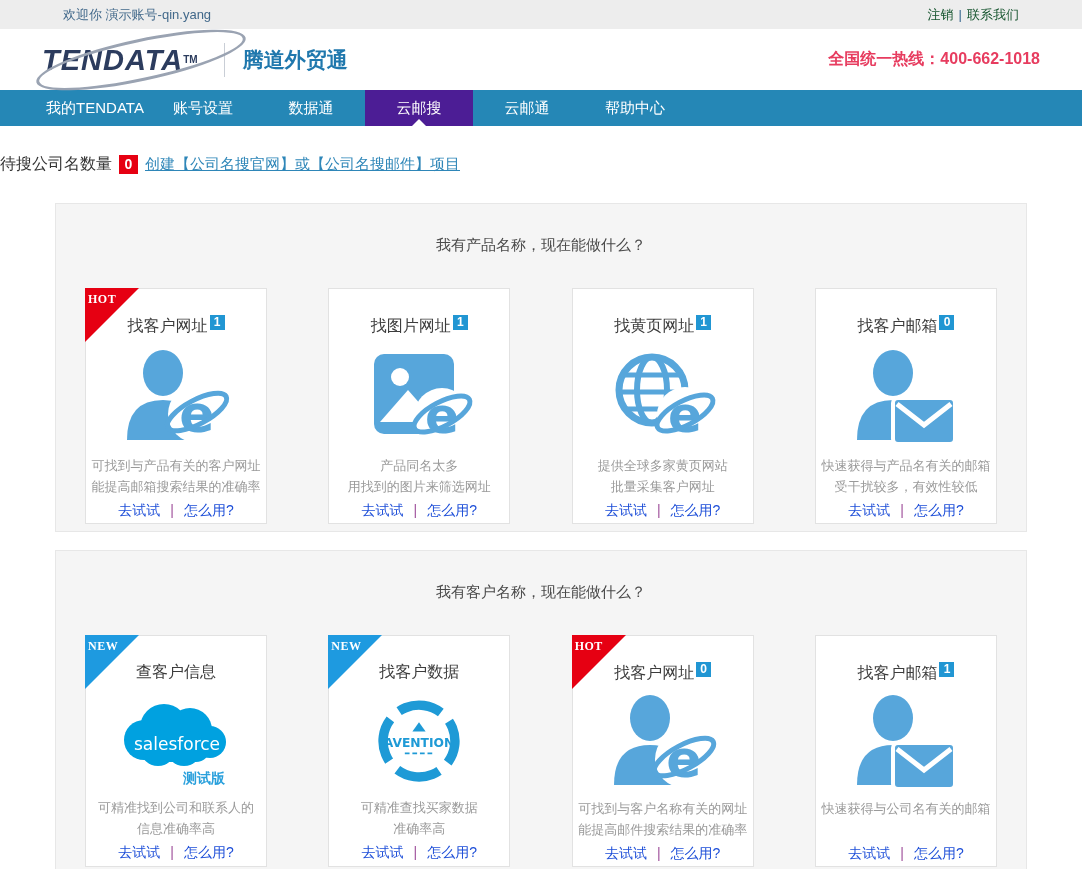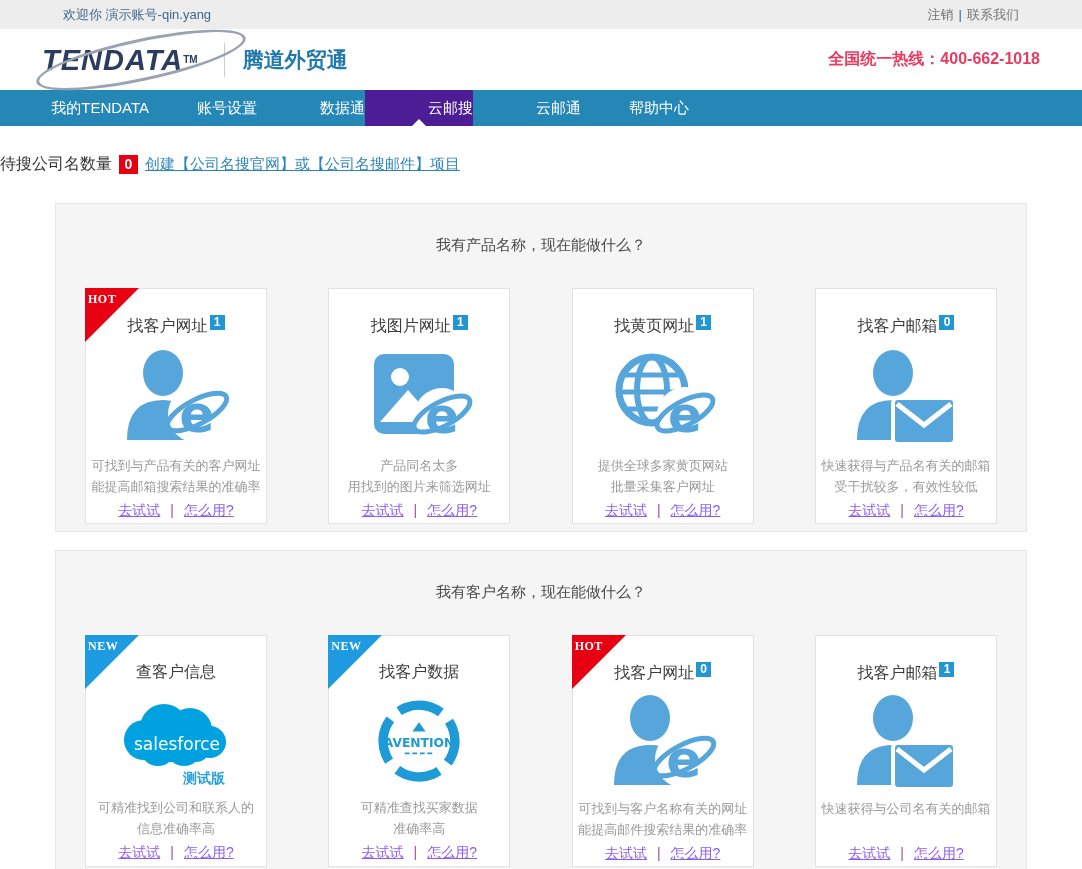--- a/index.html
+++ b/index.html
@@ -2,38 +2,38 @@
 <html><head>
 <meta charset="utf-8">
 <style>
   * { margin:0; padding:0; box-sizing:border-box; }
   html,body { width:1082px; height:869px; overflow:hidden; background:#fff;
     font-family:"Liberation Sans","DejaVu Sans",sans-serif; }
 
   
   .topbar { height:29px; background:#ededed; display:flex; justify-content:space-between;
     align-items:center; padding:0 63px; font-size:13px; color:#41688a; }
-  .topbar a { color:#737373; text-decoration:none; cursor:pointer; }
+  .topbar a { color:#14532d; text-decoration:none; cursor:pointer; }
   .topbar .pipe { color:#35658e; margin:0 5px; }
 
   
   .header { height:61px; background:#fff; display:flex; align-items:center; padding:18px 42px; }
   .logo { position:relative; height:48px; display:flex; align-items:center; }
   .logo-ellipse { position:absolute; left:-8px; top:3px; width:214px; height:42px;
     border:3px solid #9aa3b2; border-radius:50%; transform:rotate(-12deg); pointer-events:none; }
   .logo-text { font-style:italic; font-weight:900; font-size:29px; color:#2c3c5e;
     letter-spacing:1px; line-height:48px; }
   .logo-tm { font-size:10px; font-weight:bold; color:#2c3c5e; vertical-align:14px; }
   .header-divider { width:1px; height:34px; background:#c9ced6; margin:0 18px 0 26px; }
   .product-name { font-size:21px; font-weight:bold; color:#2078ad; }
   .hotline { margin-left:auto; font-size:16px; font-weight:bold; color:#e73c5f; }
 
   
   .nav { height:36px; background:#2587b6; display:flex; padding-left:41px; }
-  .nav-item { width:108px; text-align:right; line-height:36px; color:#fff; font-size:15px;
+  .nav-item { width:108px; text-align:center; line-height:36px; color:#fff; font-size:15px;
     cursor:pointer; position:relative; }
   .nav-item.active { background:#4c1d95; }
   .caret { position:absolute; bottom:0; left:50%; margin-left:-7px; width:0; height:0;
     border-left:7px solid transparent; border-right:7px solid transparent;
     border-bottom:7px solid #fff; }
 
   
   .notice-row { height:77px; display:flex; align-items:center; }
   .notice-label { font-size:16px; color:#333; }
   .notice-badge { display:inline-block; min-width:19px; height:19px; line-height:19px;
@@ -53,21 +53,21 @@
   .panel-2 .card { height:232px; }
 
   .card-title { margin-top:26px; font-size:16px; color:#3c3c3c; }
   .badge { display:inline-block; min-width:15px; height:15px; line-height:15px;
     background:#2196d3; color:#fff; font-size:12px; font-weight:bold; text-align:center;
     vertical-align:5px; margin-left:2px; }
   .card-icon { height:114px; display:flex; align-items:center; justify-content:center; margin-top:4px; }
   .panel-2 .card-icon { height:110px; }
   .card-desc { font-size:13px; color:#9a9a9a; line-height:21px; height:42px; }
   .card-links { margin-top:5px; font-size:14px; }
-  .card-links a { color:#8b5cf6; text-decoration:underline; cursor:pointer;text-align:center; }
+  .card-links a { color:#1d4ed8; cursor:pointer;text-align:center; }
   .sep { color:#a0529c; margin:0 10px; }
 
   
   .ribbon { position:absolute; top:-1px; left:-1px; width:0; height:0;
     border-top:54px solid #e60012; border-right:54px solid transparent; }
   .ribbon.new { border-top-color:#1e9ae0; }
   .ribbon-text { position:absolute; top:-50px; left:3px; color:#fff; font-size:12px;
     font-weight:bold; letter-spacing:0.5px;font-family:Liberation Serif, serif; }
 </style>
 </head>

